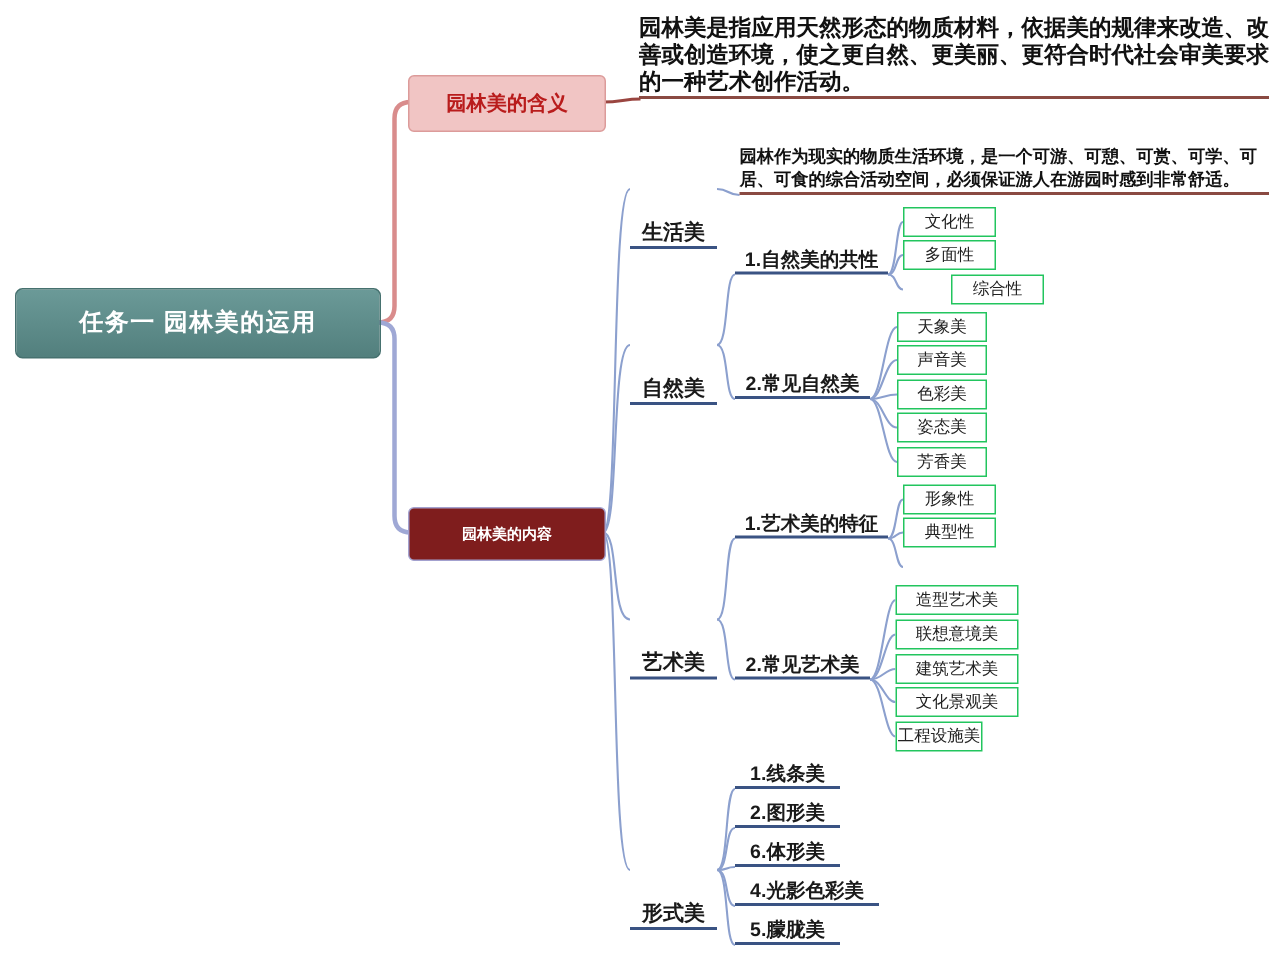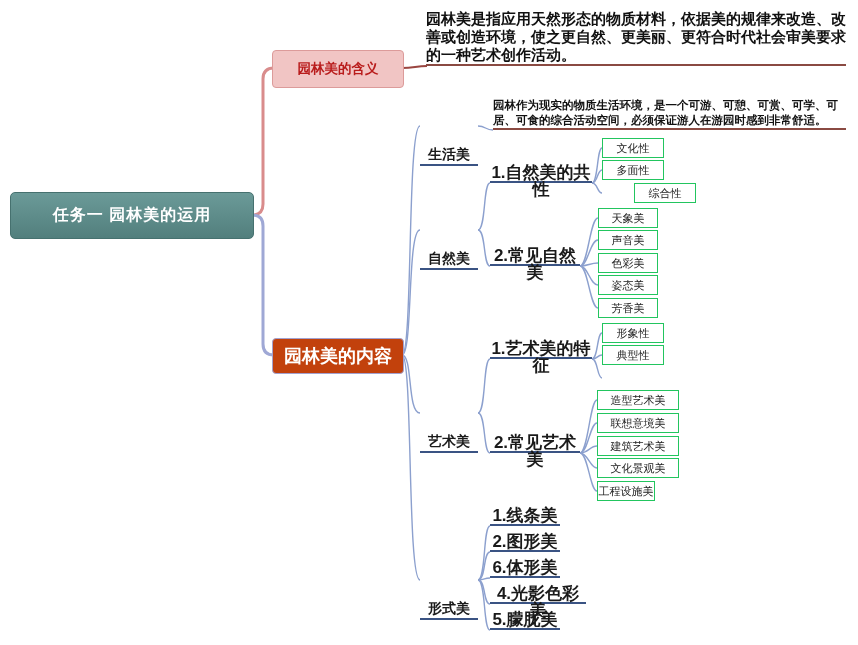--- a/index.html
+++ b/index.html
@@ -28,30 +28,30 @@
     letter-spacing: 1px; cursor: default;
   }
   .meaning-node {
     position: absolute; left: 272px; top: 50px; width: 130px; height: 36px;
     background: #F1C5C4; border: 1px solid #DC9B9A; border-radius: 4px;
     color: #b91c1c; font-size: 13.5px; font-weight: bold;
     display: flex; align-items: center; justify-content: center;
   }
   .content-node {
     position: absolute; left: 272px; top: 338px; width: 130px; height: 34px;
-    background: #c2410c; border: 1px solid #A3A1CF; border-radius: 4px;
-    color: #ffffff; font-size: 18px; font-weight: bold;
+    background: #7f1d1d; border: 1px solid #A3A1CF; border-radius: 4px;
+    color: #ffffff; font-size: 10px; font-weight: bold;
     display: flex; align-items: center; justify-content: center;
   }
   .u-label {
     color: #1a1a1a; font-weight: bold; text-align: center;
     border-bottom: 2px solid #3A5383;
   }
   .lvl2 { font-size: 14px; line-height: 19px; height: 21px; width: 58px; margin-top: 40px; }
-  .lvl3 { font-size: 17px; line-height: 17px; height: 19px; }
+  .lvl3 { font-size: 13px; line-height: 17px; height: 19px; }
   .leaf {
     background: #ffffff; border: 1px solid #22c55e;
     color: #222222; font-size: 11px; line-height: 18px; height: 20px;
     text-align: center;
   }
   .desc {
     color: #111111; font-weight: bold;
     border-bottom: 2px solid #8A4A42;
   }
   .desc1 { left: 426px; top: 10px; width: 420px; font-size: 15px;  line-height: 18px; height: 56px; }

